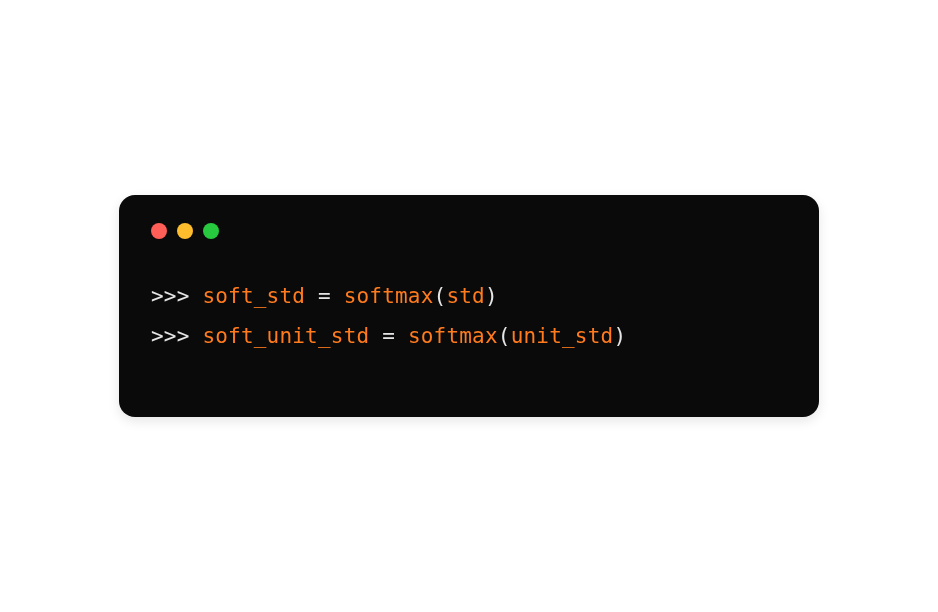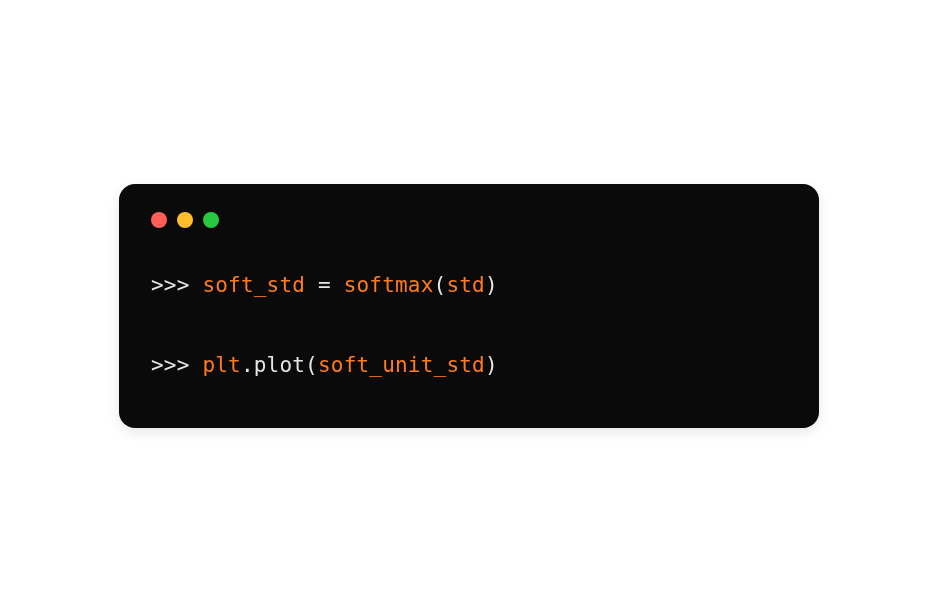--- a/index.html
+++ b/index.html
@@ -13,21 +13,21 @@
       background: #ffffff;
       display: flex;
       align-items: center;
       justify-content: center;
       font-family: ui-monospace, 'SF Mono', Menlo, Monaco, Consolas, monospace;
     }
     .terminal {
       width: 700px;
       background: #0a0a0a;
       border-radius: 16px;
-      padding: 28px 32px 42px 32px;
+      padding: 28px 32px 20px 32px;
       box-shadow: 0 4px 12px rgba(0,0,0,0.1);
     }
     .window-controls {
       display: flex;
       gap: 10px;
       margin-bottom: 38px;
     }
     .dot {
       width: 16px;
       height: 16px;
@@ -55,16 +55,16 @@
 <body>
 
 <div class="terminal">
   <div class="window-controls">
     <div class="dot dot-red"></div>
     <div class="dot dot-yellow"></div>
     <div class="dot dot-green"></div>
   </div>
   <div class="code-area" id="code-area">
       <div class="code-line"><span class="tok-prompt">&gt;&gt;&gt; </span><span class="tok-orange">soft_std</span><span class="tok-white"> = </span><span class="tok-orange">softmax</span><span class="tok-white">(</span><span class="tok-orange">std</span><span class="tok-white">)</span></div>
+      <div class="code-line"><span class="tok-prompt">&gt;&gt;&gt; </span><span class="tok-orange">soft_unit_std</span><span class="tok-white"> = </span><span class="tok-orange">softmax</span><span class="tok-white">(</span><span class="tok-orange">unit_std</span><span class="tok-white">)</span></div>
       <div class="blank-line"></div>
-      <div class="code-line"><span class="tok-prompt">&gt;&gt;&gt; </span><span class="tok-orange">plt</span><span class="tok-white">.plot(</span><span class="tok-orange">soft_unit_std</span><span class="tok-white">)</span></div>
     </div>
 </div>
 
 </body></html>

